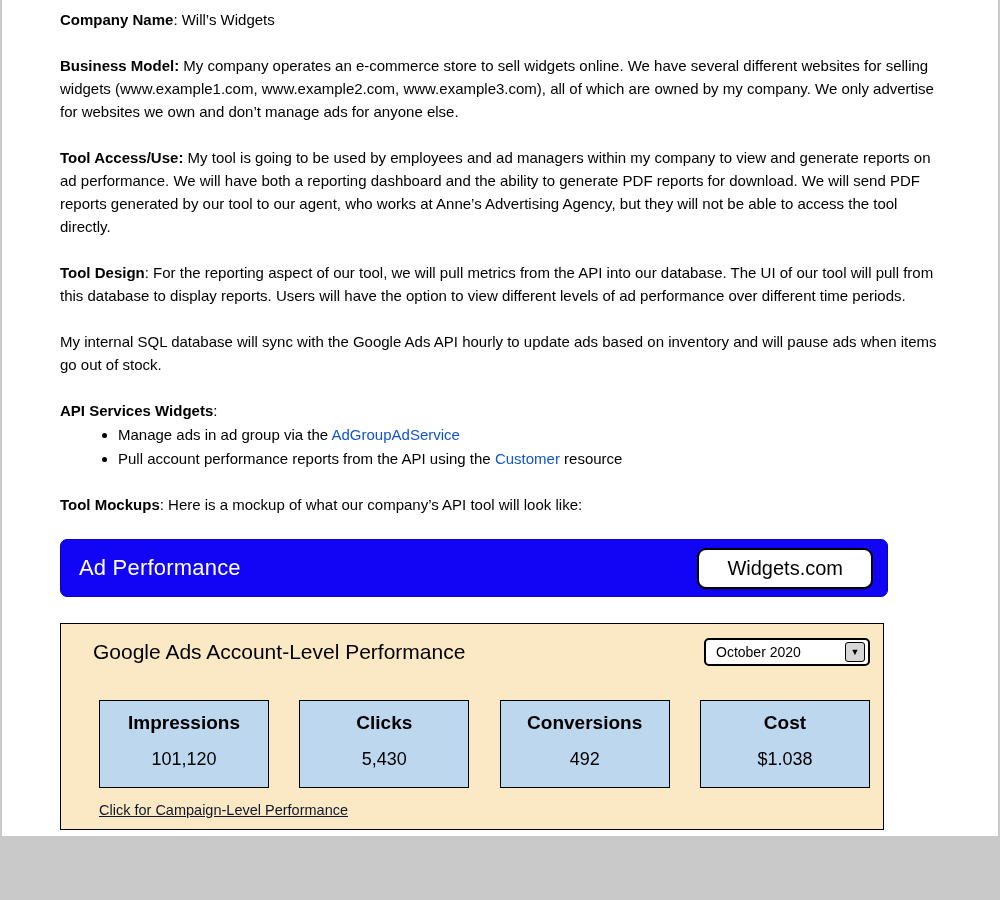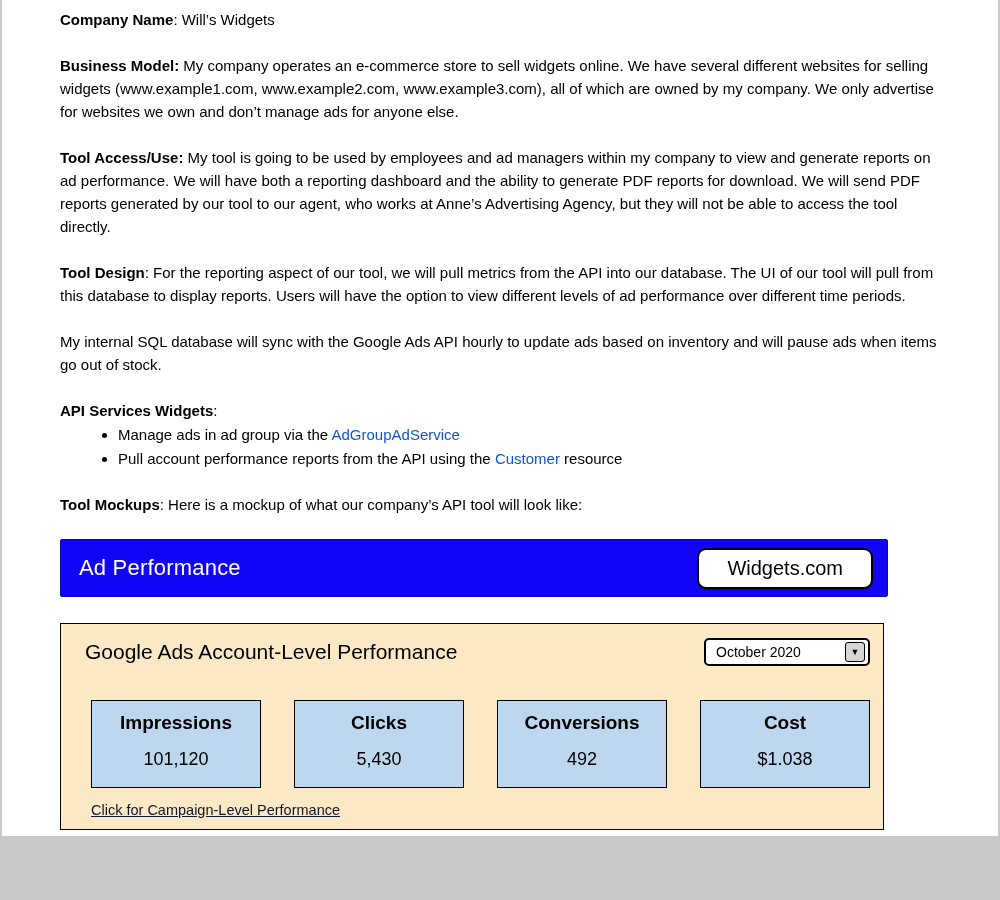--- a/index.html
+++ b/index.html
@@ -37,21 +37,21 @@
     line-height: 23.5px;
   }
   .api-heading { margin-bottom: 1px; }
 
   
   .mock-header {
     width: 828px;
     height: 58px;
     background: #1205f6;
     border: 1px solid #0a03b8;
-    border-radius: 2px;
+    border-radius: 7px;
     display: flex;
     align-items: center;
     justify-content: space-between;
     padding: 0 14px 0 18px;
     margin: 0 0 26px 0;
   }
   .mock-title {
     color: #ffffff;
     font-size: 22px;
     letter-spacing: 0.2px;
@@ -63,21 +63,21 @@
     padding: 7px 28px;
     font-size: 20px;
     font-family: "Liberation Sans", sans-serif;
     cursor: pointer;
     box-shadow: 0 1px 0 rgba(0,0,0,0.35);
   }
   .panel {
     width: 824px;
     background: #fae9c4;
     border: 1px solid #000;
-    padding: 14px 13px 10px 24px;
+    padding: 14px 13px 10px 32px;
   }
   .panel-title-row {
     display: flex;
     justify-content: space-between;
     align-items: center;
   }
   .panel-title { font-size: 21px; }
   .dropdown {
     display: flex;
     align-items: center;

